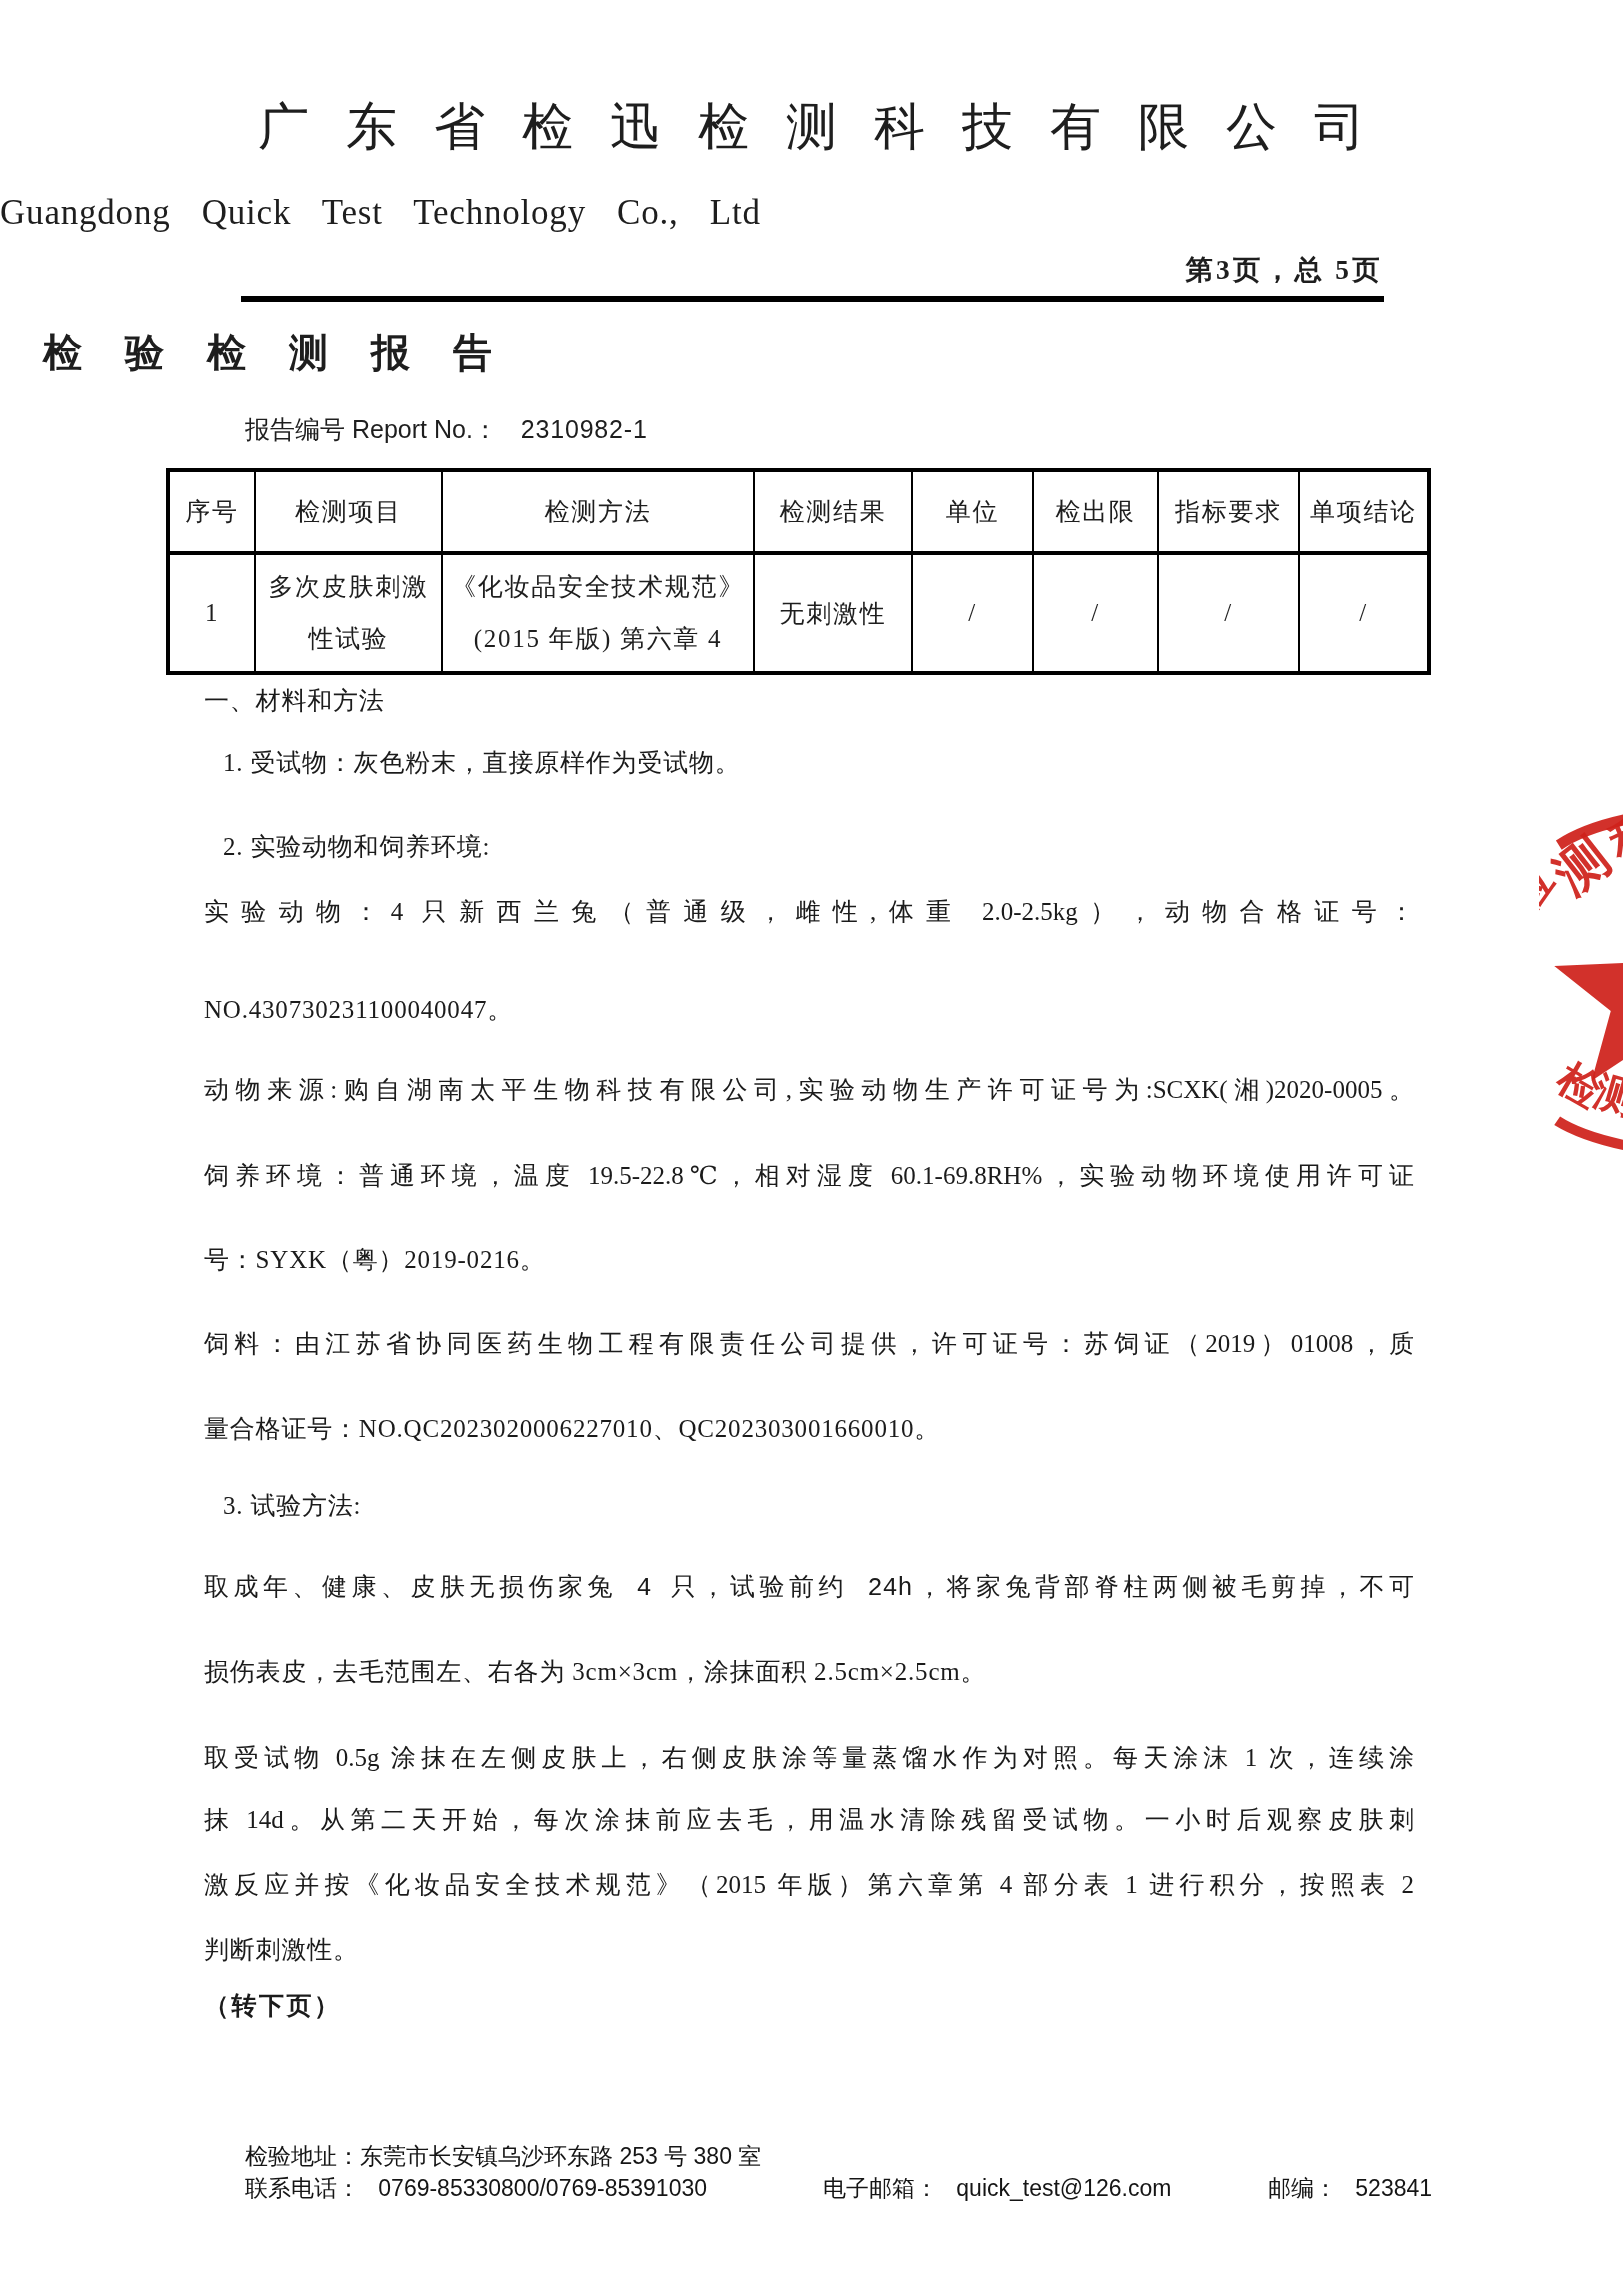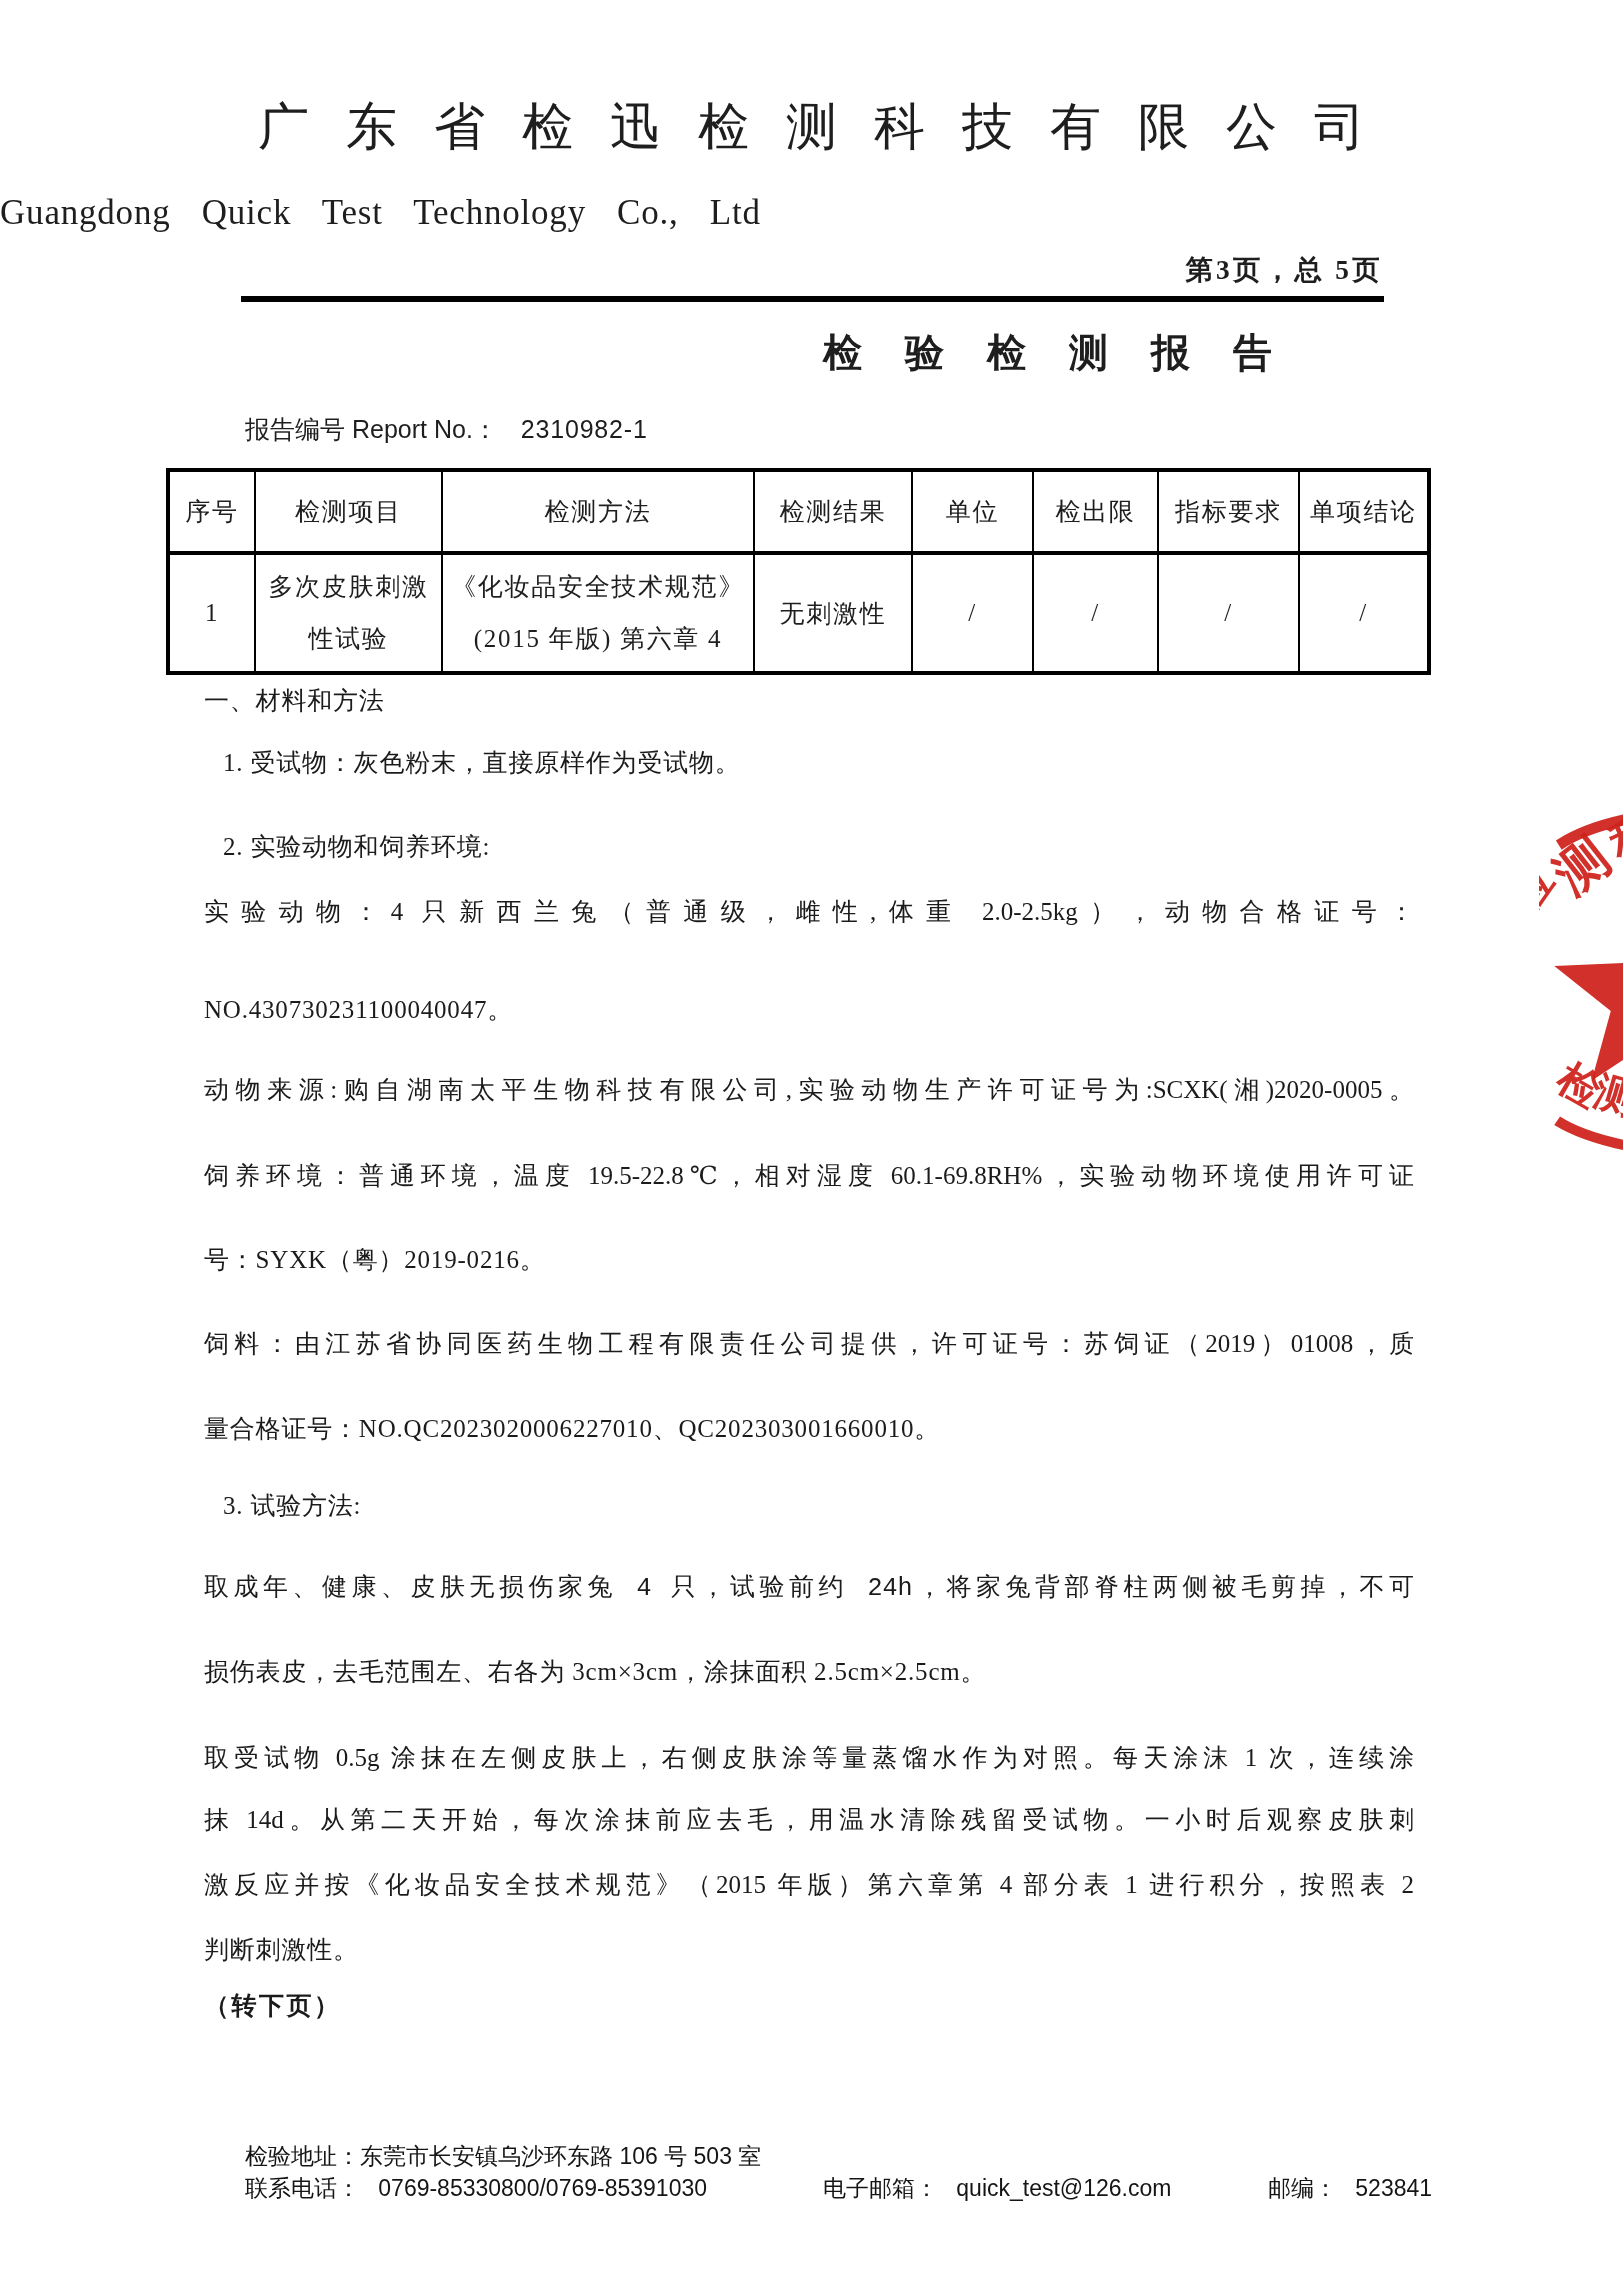--- a/index.html
+++ b/index.html
@@ -16,21 +16,21 @@
   }
   .en-company{
     top:193px;left:0;width:1623px;text-align:left;
     font-size:35px;word-spacing:21.6px;letter-spacing:0.8px;font-weight:500;white-space:nowrap;
   }
   .page-info{
     top:252px;right:240px;font-size:27.4px;font-weight:bold;letter-spacing:3.3px;white-space:nowrap;
   }
   .rule{top:296px;left:241px;width:1143px;height:5.8px;background:#000;}
   .doc-title{
-    top:326px;left:0;width:1315px;text-align:right;
+    top:326px;left:0;width:1315px;text-align:left;
     font-size:39px;font-weight:bold;letter-spacing:43px;text-indent:43px;white-space:nowrap;
   }
   .report-line{
     top:413px;left:245px;font-size:25px;white-space:nowrap;
     font-family:"Liberation Sans","DejaVu Sans",sans-serif;
   }
   .report-line .val{margin-left:23px;letter-spacing:0.8px;}
 
   table.result{
     position:absolute;top:468px;left:166px;width:1261px;height:195px;
@@ -144,21 +144,21 @@
   <div class="bodyline indent" style="top:1489px;">3. 试验方法:</div>
   <div class="bodyline j" style="top:1570px;font-family:Liberation Mono, monospace;">取成年、健康、皮肤无损伤家兔 4 只，试验前约 24h，将家兔背部脊柱两侧被毛剪掉，不可</div>
   <div class="bodyline" style="top:1655px;">损伤表皮，去毛范围左、右各为 3cm×3cm，涂抹面积 2.5cm×2.5cm。</div>
   <div class="bodyline j" style="top:1741px;">取受试物 0.5g 涂抹在左侧皮肤上，右侧皮肤涂等量蒸馏水作为对照。每天涂沫 1 次，连续涂</div>
   <div class="bodyline j" style="top:1803px;">抹 14d。从第二天开始，每次涂抹前应去毛，用温水清除残留受试物。一小时后观察皮肤刺</div>
   <div class="bodyline j" style="top:1868px;">激反应并按《化妆品安全技术规范》（2015 年版）第六章第 4 部分表 1 进行积分，按照表 2</div>
   <div class="bodyline" style="top:1933px;">判断刺激性。</div>
   <div class="bodyline bold" style="top:1989px;">（转下页）</div>
 
   <div class="footer-line" style="top:2141px;">
-    <span>检验地址：</span><span class="val">东莞市长安镇乌沙环东路 106 号 503 室</span>
+    <span>检验地址：</span><span class="val">东莞市长安镇乌沙环东路 253 号 380 室</span>
   </div>
   <div class="footer-line" style="top:2173px;left:0;width:1623px;height:33px;">
     <span class="fgroup" style="left:245px;"><span>联系电话：</span><span class="val">0769-85330800/0769-85391030</span></span>
     <span class="fgroup" style="left:823px;"><span>电子邮箱：</span><span class="val">quick_test@126.com</span></span>
     <span class="fgroup" style="left:1268px;"><span>邮编：</span><span class="val">523841</span></span>
   </div>
 
   <div class="stamp">
     <svg width="250" height="370" viewBox="0 0 300 445">
       <g fill="#cf221b" stroke="none" opacity="0.93">

